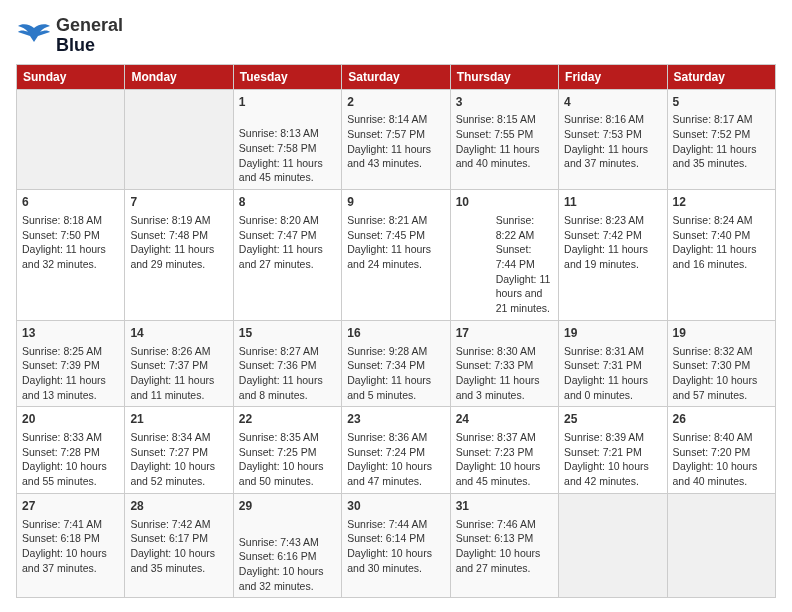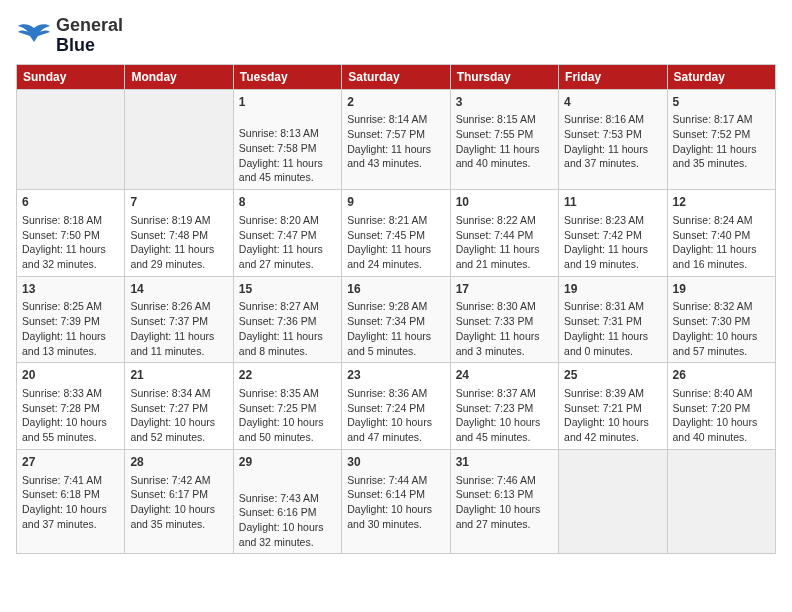--- a/index.html
+++ b/index.html
@@ -174,21 +174,21 @@
 Daylight: 11 hours and 27 minutes.</div>
         </td>
         <td>
           <span class="day-num">9</span>
           <div class="day-info" style="white-space: pre-line;">Sunrise: 8:21 AM
 Sunset: 7:45 PM
 Daylight: 11 hours and 24 minutes.</div>
         </td>
         <td>
           <span class="day-num">10</span>
-          <div class="day-info" style="white-space: pre-line;">Sunrise: 8:22 AM
+          <div class="day-info" style="white-space: pre-line; margin-left: 40px;">Sunrise: 8:22 AM
 Sunset: 7:44 PM
 Daylight: 11 hours and 21 minutes.</div>
         </td>
         <td>
           <span class="day-num">11</span>
           <div class="day-info" style="white-space: pre-line;">Sunrise: 8:23 AM
 Sunset: 7:42 PM
 Daylight: 11 hours and 19 minutes.</div>
         </td>
         <td>

